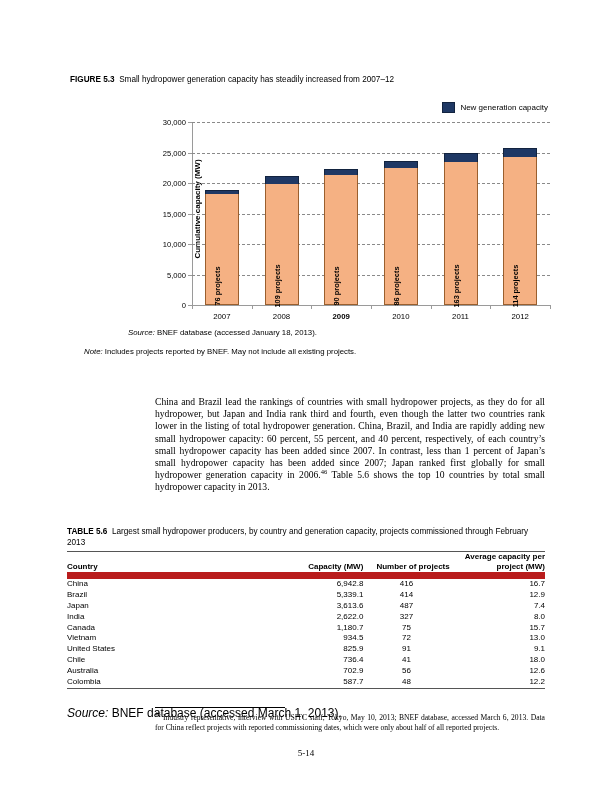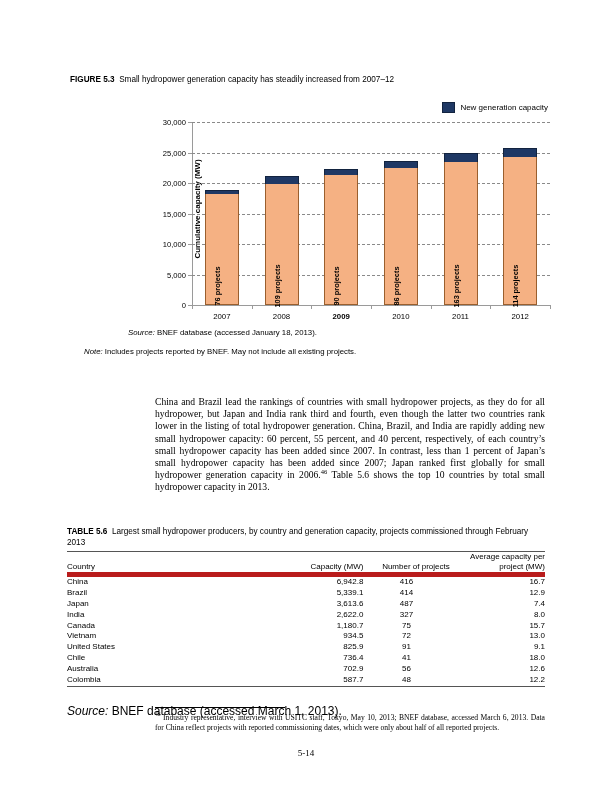--- a/index.html
+++ b/index.html
@@ -210,26 +210,26 @@
     line-height: 10.5px;
     margin-bottom: 3px;
   }
   .table-caption b { font-weight: bold; }
   table.data {
     width: 100%;
     border-collapse: collapse;
     font-size: 8px;
   }
   table.data thead th {
-    font-weight: normal;
+    font-weight: bold;
     vertical-align: bottom;
     padding: 0 0 1px 0;
     line-height: 9.6px;
     border-top: 1px solid #555;
-    border-bottom: 5px solid #b91c1c;
+    border-bottom: 7px solid #b91c1c;
   }
   table.data th.c-country { text-align: left; width: 42%; }
   table.data th.c-cap     { text-align: right; width: 20%; }
   table.data th.c-num     { text-align: right; width: 21%; padding-right: 14px;}
   table.data th.c-avg     { text-align: right; width: 17%; }
   table.data tbody td {
     padding: 0.3px 0;
     line-height: 10.2px;
   }
   table.data tbody td.country { text-align: left; }

